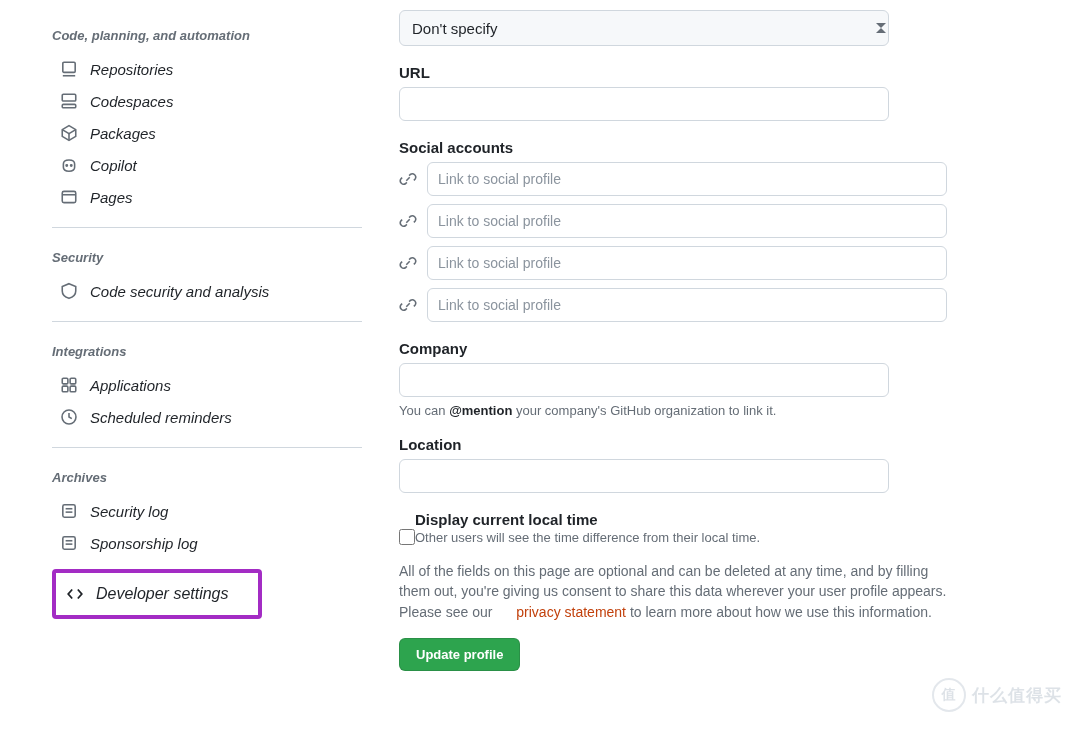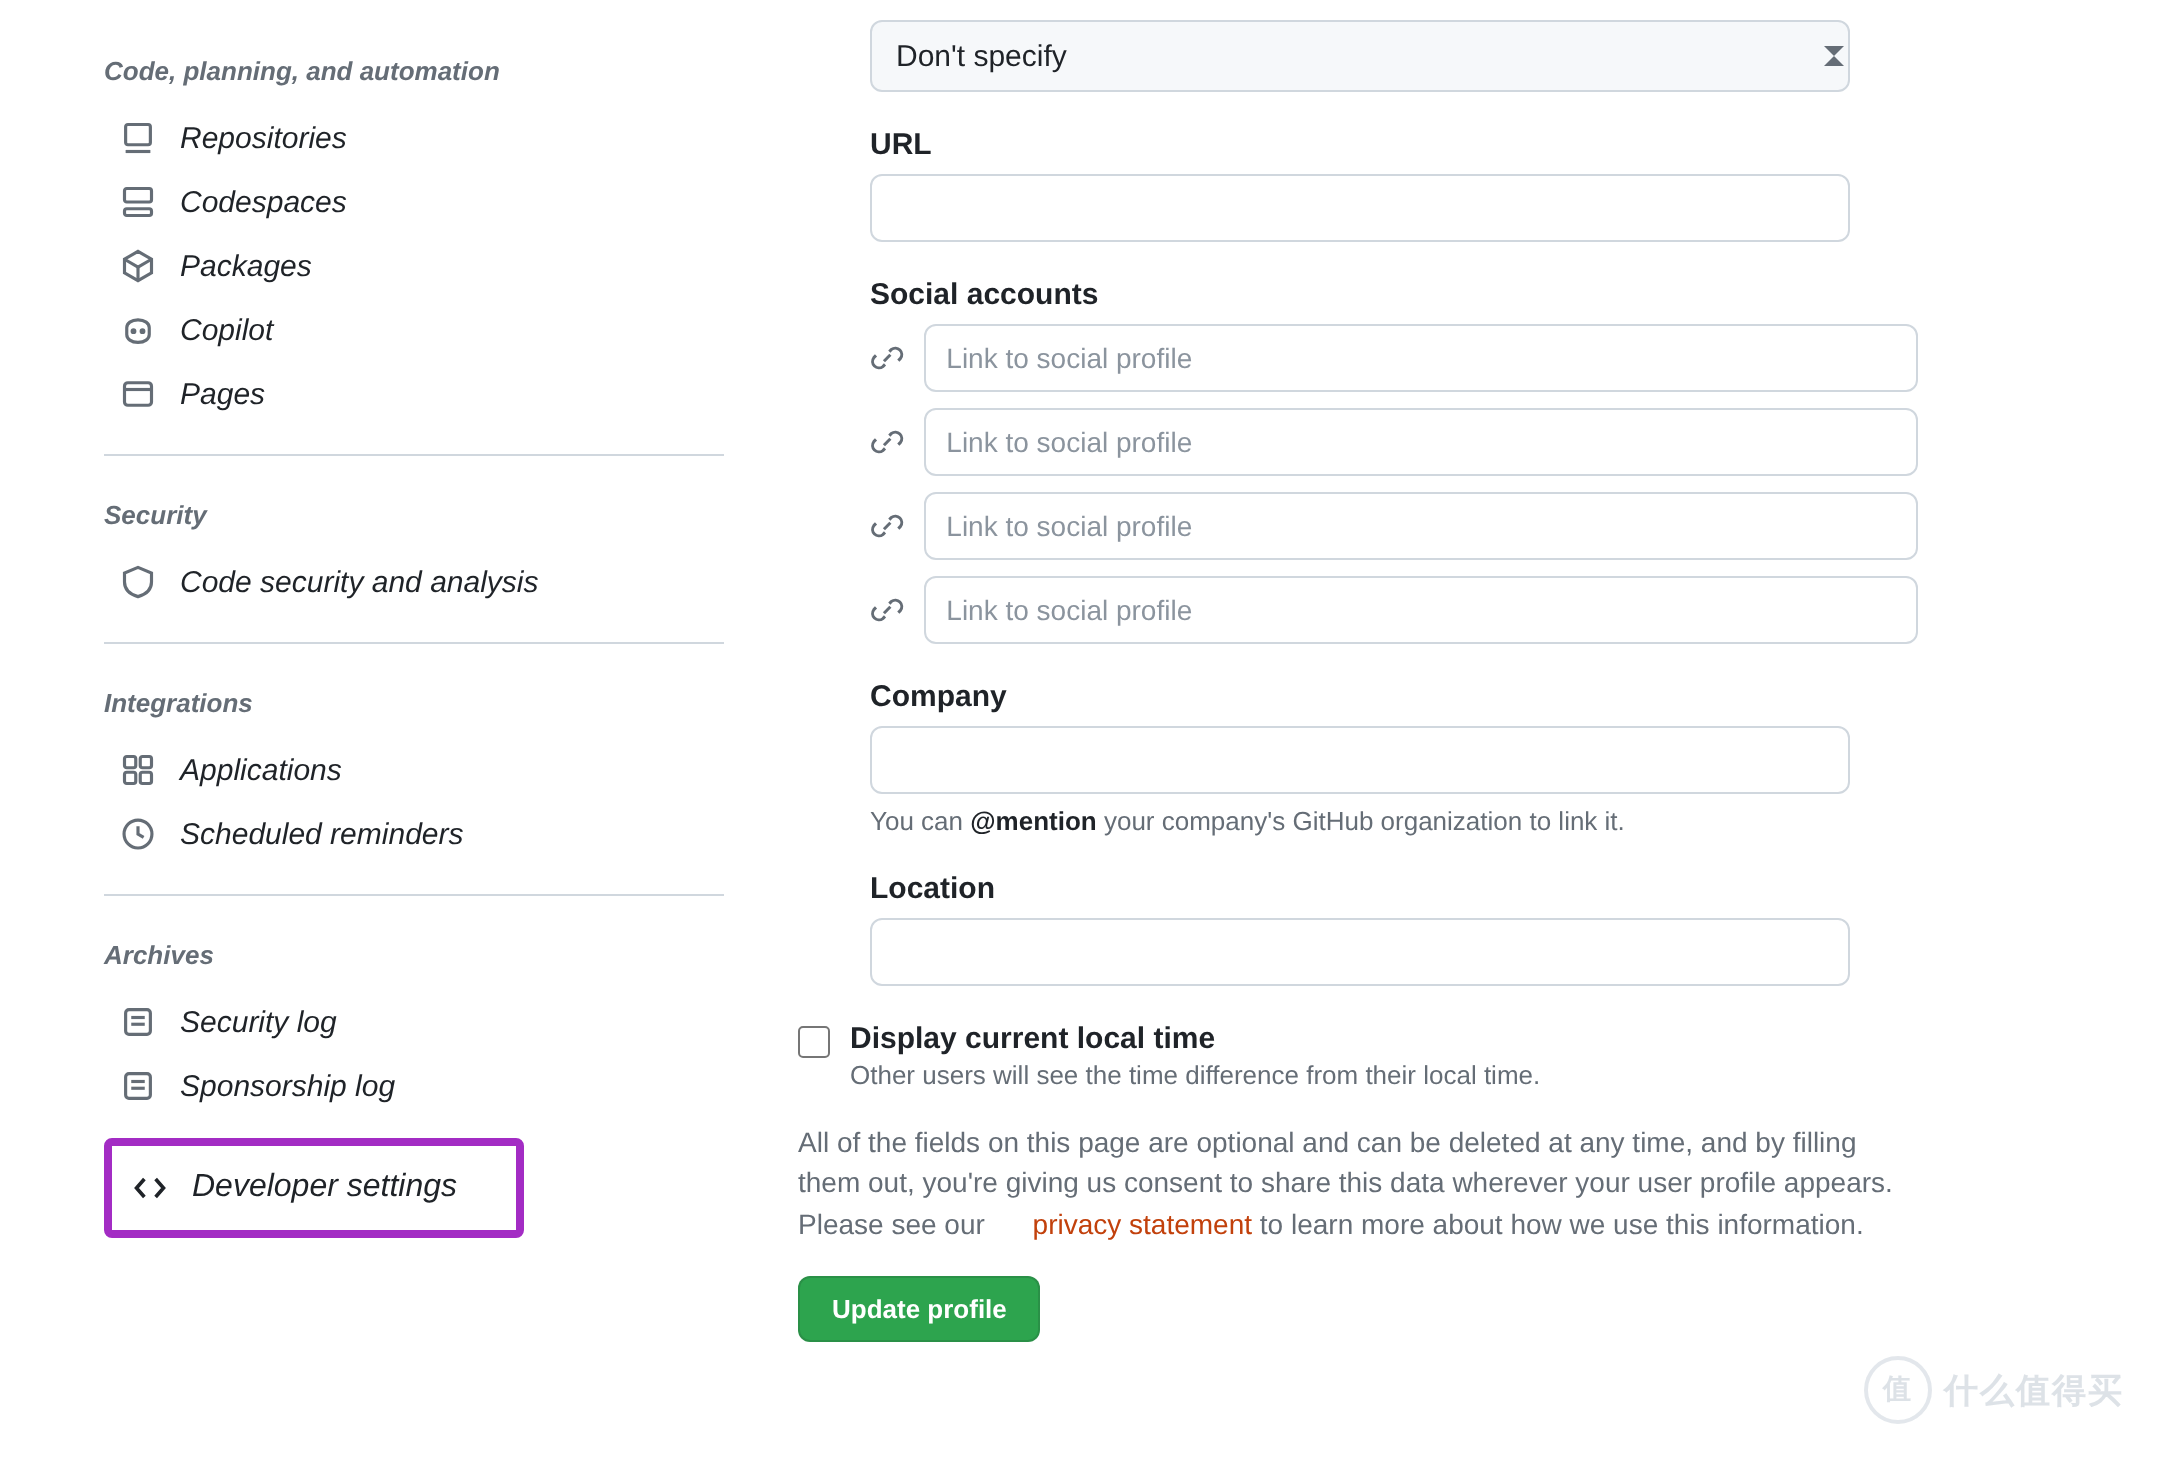--- a/index.html
+++ b/index.html
@@ -43,21 +43,21 @@
     border: 4px solid #a32cc4;
     border-radius: 4px;
     width: 210px;
     margin-top: 10px;
     padding: 2px;
   }
   .dev-highlight .side-item { padding: 10px 8px; font-size: 16px; color:#1f2328; }
   .dev-highlight svg { color:#1f2328; }
   
   .main { flex: 1; padding: 10px 40px 20px 40px; max-width: 640px; }
-  .field { margin-bottom: 18px; margin-left: 36px; }
+  .field { margin-bottom: 18px; }
   .label { font-weight: 600; font-size: 15px; color:#1f2328; display:block; margin-bottom: 6px; }
   .select {
     width: 490px; height: 36px;
     border: 1px solid #d0d7de; border-radius: 6px;
     background: #f6f8fa;
     display:flex; align-items:center; justify-content:space-between;
     padding: 0 12px; font-size: 15px; color:#1f2328;
     cursor:pointer;
   }
   .select .chev { color:#656d76; }
@@ -67,27 +67,27 @@
     border-left:5px solid transparent; border-right:5px solid transparent;
   }
   .chev-updown::before { top:0; border-bottom:5px solid #656d76; }
   .chev-updown::after  { bottom:0; border-top:5px solid #656d76; }
   .text-input {
     width: 490px; height: 34px;
     border: 1px solid #d0d7de; border-radius: 6px;
     background: #fff; padding: 0 10px; font-size: 14px;
   }
   .social-row {
-    display:flex; align-items:center; gap:10px; margin-bottom:8px;justify-content:flex-end;
+    display:flex; align-items:center; gap:10px; margin-bottom:8px;
   }
   .social-row svg { width:18px; height:18px; color:#656d76; }
   .social-row .text-input { width: 520px; }
   .help-text { font-size: 13px; color:#656d76; margin-top:6px; }
   .help-text b { color:#1f2328; }
-  .checkbox-row { display:flex; align-items:flex-start; gap:10px; margin: 14px 0 6px 0; }
+  .checkbox-row { display:flex; align-items:flex-end; margin: 14px 0 6px 0; }
   .checkbox-row input { width:16px; height:16px; margin-top:2px; }
   .checkbox-row .cb-label { font-weight:600; font-size:15px; }
   .checkbox-row .cb-sub { font-size:13px; color:#656d76; margin-top:2px; display:block; }
   .consent { font-size:14px; color:#656d76; margin: 16px 0 16px 0; line-height:1.45; }
   .consent a { color:#c2410c; text-decoration:none;margin-left:20px; }
   .btn-primary {
     background:#2da44e; color:#fff; border:1px solid rgba(27,31,36,.15);
     font-weight:600; font-size:13px; padding:8px 16px; border-radius:6px;
     cursor:pointer;
   }

